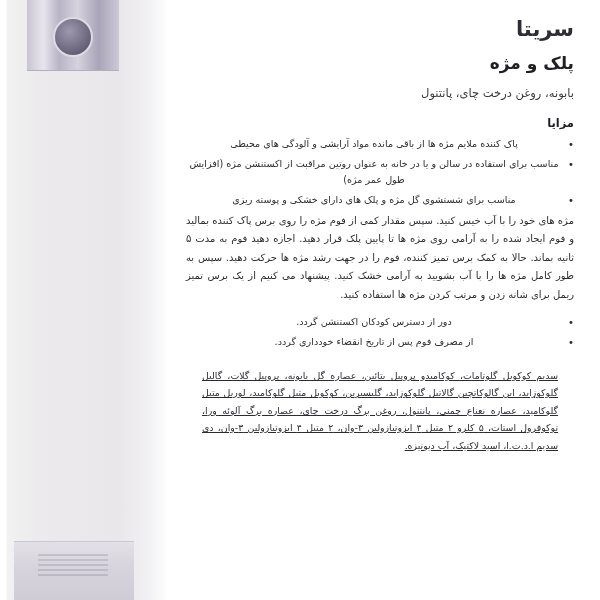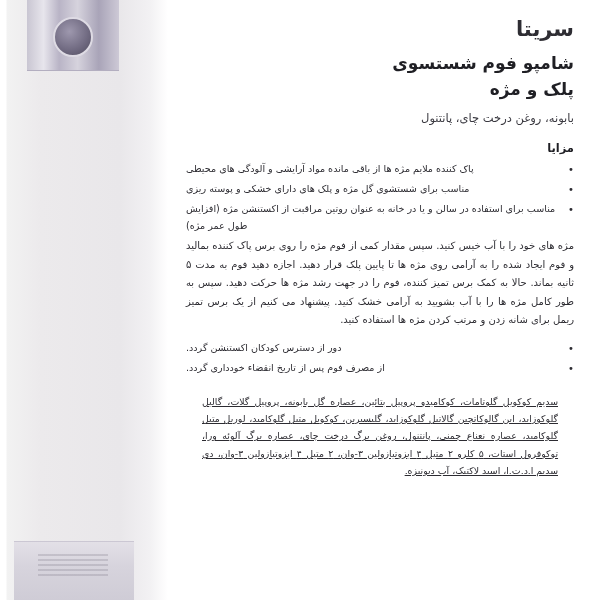--- a/index.html
+++ b/index.html
@@ -109,21 +109,21 @@
     margin: 0;
     padding: 0;
   }
   ul.bullets li {
     position: relative;
     font-size: 9.6px;
     line-height: 1.75;
     color: #2c2b31;
     padding-right: 12px;
     margin-bottom: 3px;
-    text-align: left;
+    text-align: center;
   }
   ul.bullets li::before {
     content: "•";
     position: absolute;
     right: 0;
     top: 0;
     color: #2c2b31;
     font-size: 10px;
   }
   .para {
@@ -160,31 +160,30 @@
       <div class="bottle-cap-ring"></div>
     </div>
     <div class="bottle-bottom"></div>
   </div>
 
   <div class="label">
 
     <div class="brand">سریتا</div>
 
     <div class="product-title">
-      <div>شامپو فوم شستسوی</div>
       <div>پلک و مژه</div>
     </div>
 
     <div class="subtitle">بابونه، روغن درخت چای، پانتنول</div>
 
     <div class="section-head">مزایا</div>
     <ul class="bullets">
       <li>پاک کننده ملایم مژه ها از باقی مانده مواد آرایشی و آلودگی های محیطی</li>
+      <li>مناسب برای استفاده در سالن و یا در خانه به عنوان روتین مراقبت از اکستنشن مژه (افزایش طول عمر مژه)</li>
       <li>مناسب برای شستشوی گل مژه و پلک های دارای خشکی و پوسته ریزی</li>
-      <li>مناسب برای استفاده در سالن و یا در خانه به عنوان روتین مراقبت از اکستنشن مژه (افزایش طول عمر مژه)</li>
     </ul>
 
     <p class="para">مژه های خود را با آب خیس کنید. سپس مقدار کمی از فوم مژه را روی برس پاک کننده بمالید و فوم ایجاد شده را به آرامی روی مژه ها تا پایین پلک قرار دهید. اجازه دهید فوم به مدت ۵ ثانیه بماند. حالا به کمک برس تمیز کننده، فوم را در جهت رشد مژه ها حرکت دهید. سپس به طور کامل مژه ها را با آب بشویید به آرامی خشک کنید. پیشنهاد می کنیم از یک برس تمیز ریمل برای شانه زدن و مرتب کردن مژه ها استفاده کنید.</p>
 
     <ul class="bullets warnings">
       <li>دور از دسترس کودکان اکستنشن گردد.</li>
       <li>از مصرف فوم پس از تاریخ انقضاء خودداری گردد.</li>
     </ul>
 
     <div class="ingredients">

